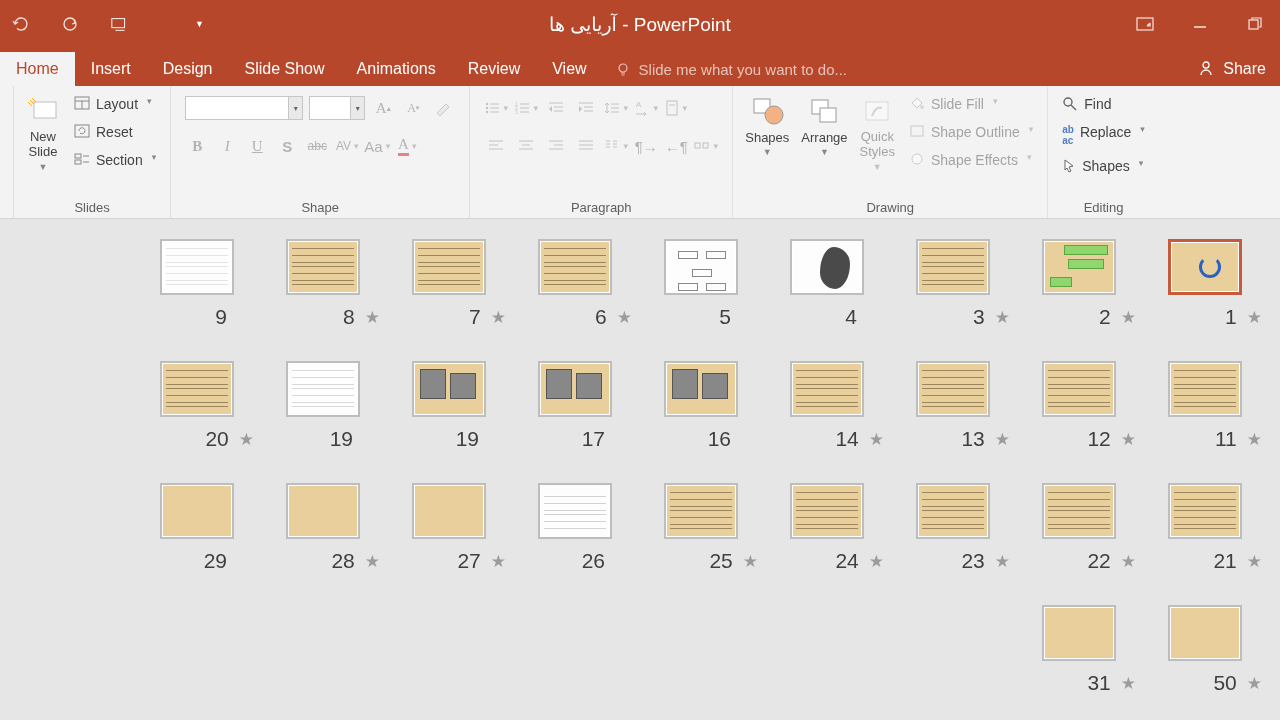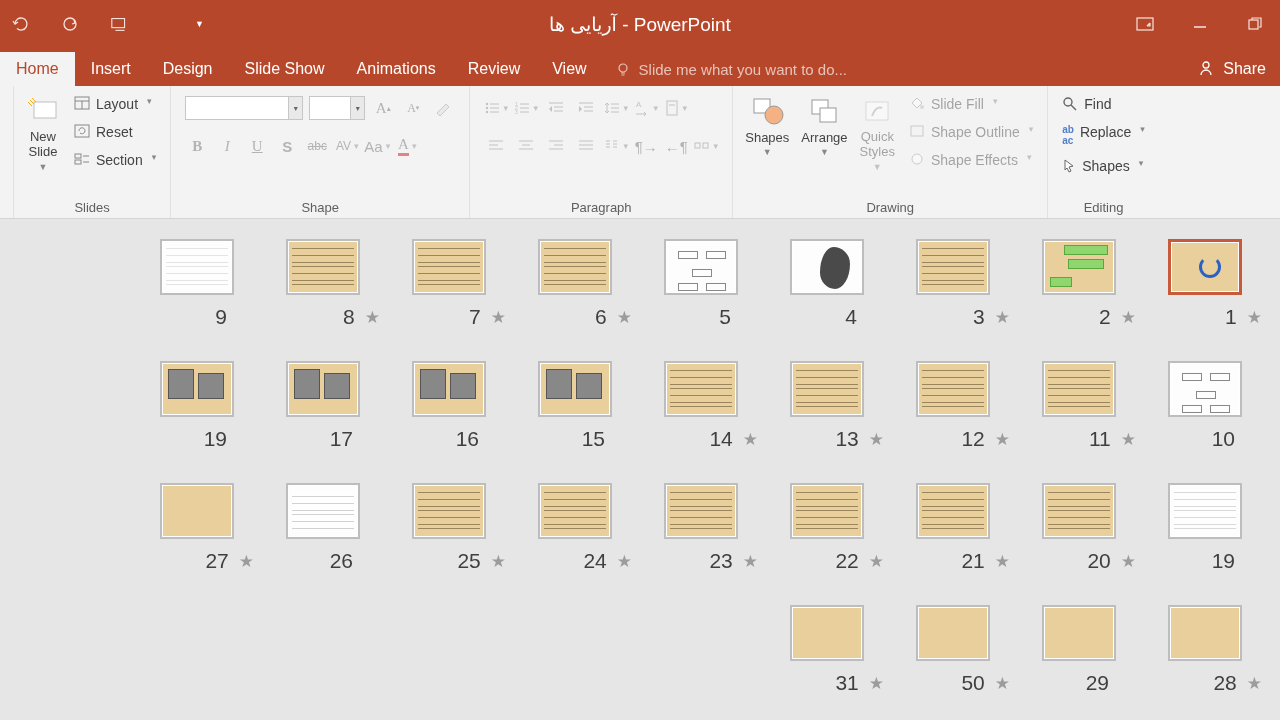--- a/index.html
+++ b/index.html
@@ -509,35 +509,20 @@
       <div class="cell">
         <div class="thumb white">
           <div class="lines wh" style="opacity:.35"></div>
         </div>
         <div class="num-row">
           <span class="num">9</span>
           <span style="width:17px"></span>
         </div>
       </div>
       <div class="cell">
-        <div class="thumb white">
-          <div class="diagram">
-            <span style="left:6px;top:4px;width:20px;height:8px"></span>
-            <span style="left:34px;top:4px;width:20px;height:8px"></span>
-            <span style="left:20px;top:22px;width:20px;height:8px"></span>
-            <span style="left:6px;top:36px;width:20px;height:8px"></span>
-            <span style="left:34px;top:36px;width:20px;height:8px"></span>
-          </div>
-        </div>
-        <div class="num-row">
-          <span class="num">10</span>
-          <span style="width:17px"></span>
-        </div>
-      </div>
-      <div class="cell">
         <div class="thumb">
           <div class="lines"></div>
         </div>
         <div class="num-row">
           <span class="num">11</span>
           <span class="star">★</span>
         </div>
       </div>
       <div class="cell">
         <div class="thumb">
@@ -565,50 +550,40 @@
           <span class="num">14</span>
           <span class="star">★</span>
         </div>
       </div>
       <div class="cell">
         <div class="thumb">
           <div class="photo" style="left:6px;top:6px;width:26px;height:30px"></div>
           <div class="photo" style="left:36px;top:10px;width:26px;height:26px"></div>
         </div>
         <div class="num-row">
-          <span class="num">15</span>
+          <span class="num">16</span>
           <span style="width:17px"></span>
         </div>
       </div>
       <div class="cell">
         <div class="thumb">
           <div class="photo" style="left:6px;top:6px;width:26px;height:30px"></div>
           <div class="photo" style="left:36px;top:10px;width:26px;height:26px"></div>
         </div>
         <div class="num-row">
-          <span class="num">16</span>
+          <span class="num">17</span>
           <span style="width:17px"></span>
         </div>
       </div>
       <div class="cell">
         <div class="thumb">
           <div class="photo" style="left:6px;top:6px;width:26px;height:30px"></div>
           <div class="photo" style="left:36px;top:10px;width:26px;height:26px"></div>
         </div>
         <div class="num-row">
-          <span class="num">17</span>
-          <span style="width:17px"></span>
-        </div>
-      </div>
-      <div class="cell">
-        <div class="thumb">
-          <div class="photo" style="left:6px;top:6px;width:26px;height:30px"></div>
-          <div class="photo" style="left:36px;top:10px;width:26px;height:26px"></div>
-        </div>
-        <div class="num-row">
           <span class="num">19</span>
           <span style="width:17px"></span>
         </div>
       </div>
       <div class="cell">
         <div class="thumb white">
           <div class="lines wh" style="opacity:.5"></div>
         </div>
         <div class="num-row">
           <span class="num">19</span>

